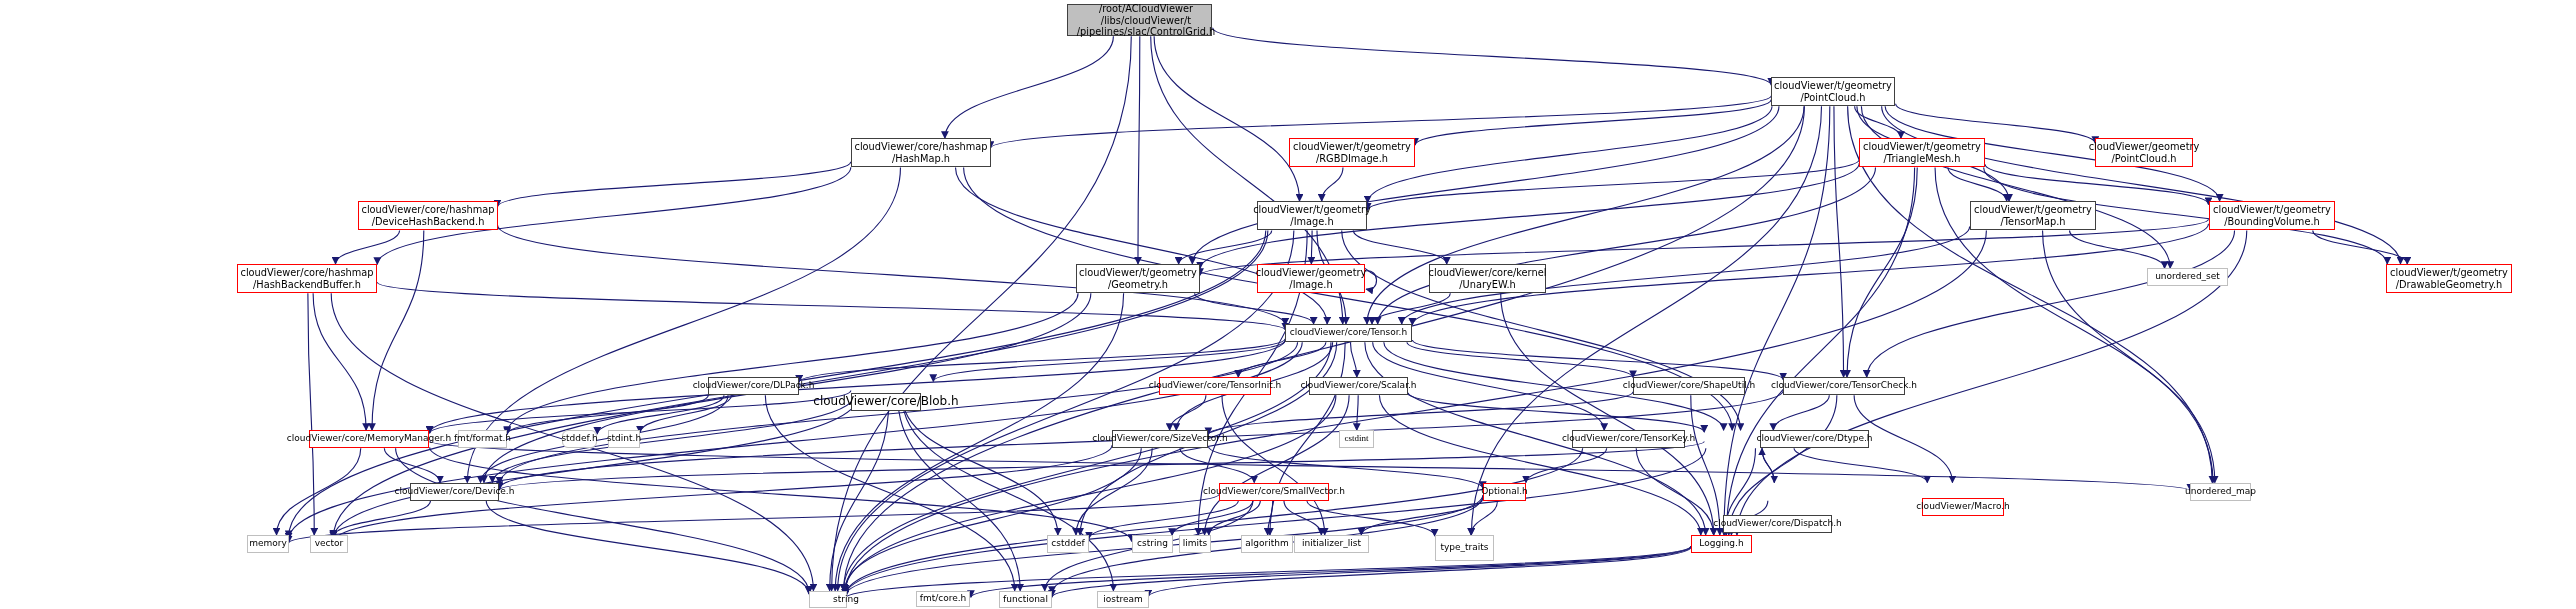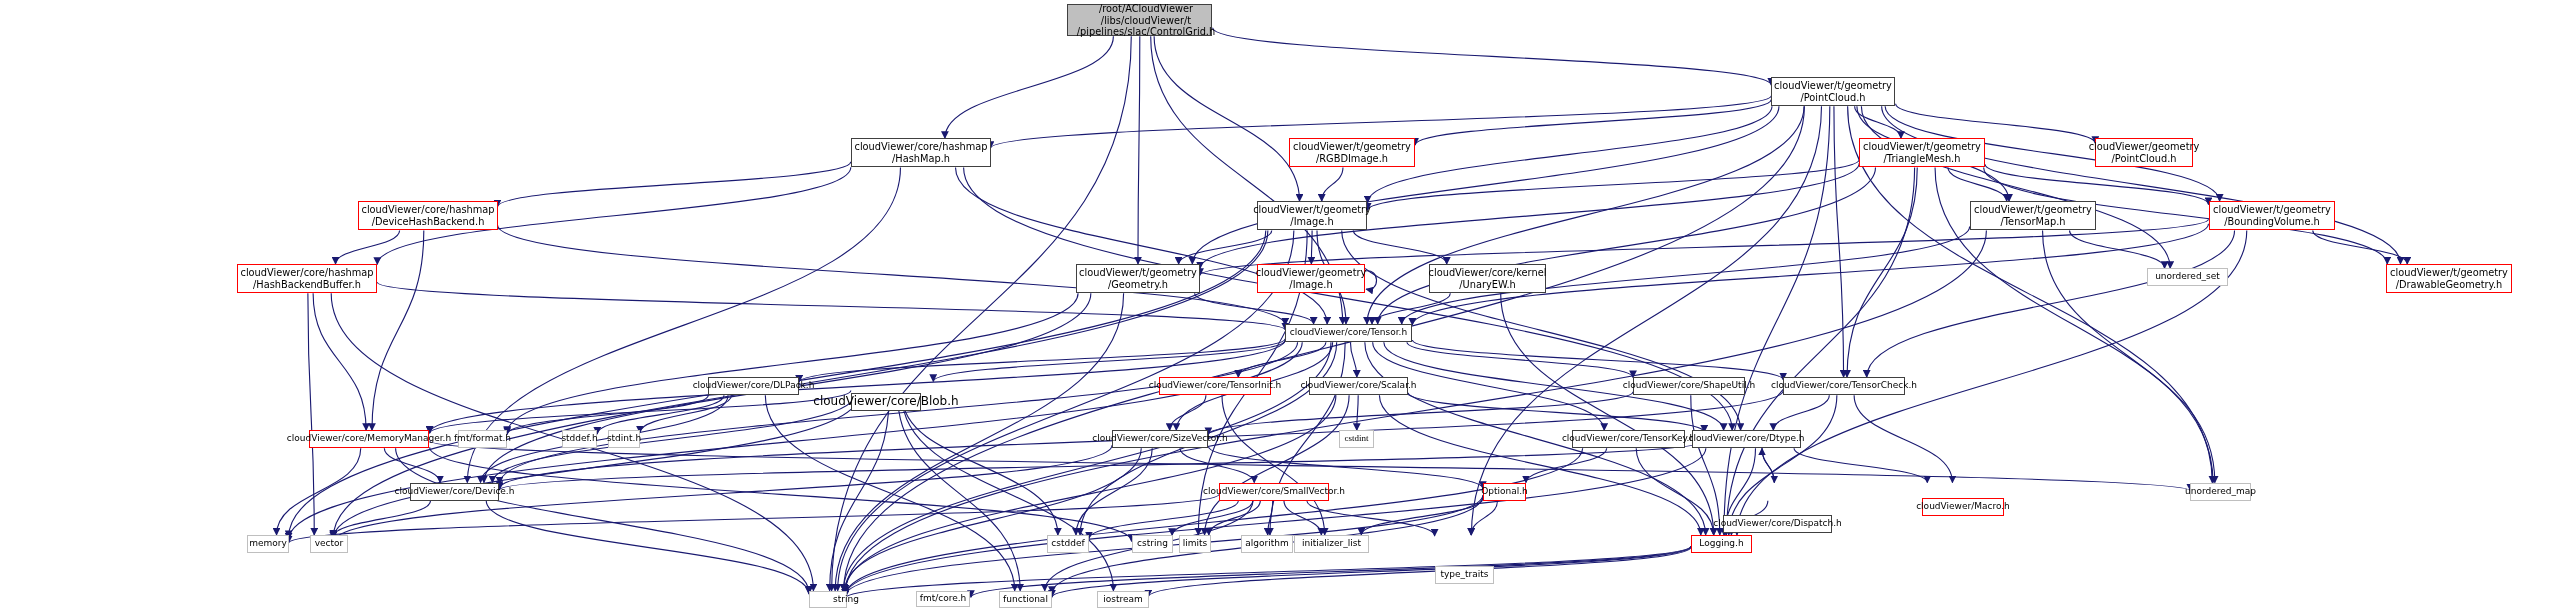--- a/index.html
+++ b/index.html
@@ -310,21 +310,21 @@
     <div class="node kind-red" style="left: 309px; top: 430px; width: 120px; height: 18px; font-size: 9px;">
       <div>
         <span>cloudViewer/core/MemoryManager.h</span>
       </div>
     </div>
     <div class="node kind-sys" style="left: 458px; top: 430px; width: 49px; height: 18px; font-size: 9px;">
       <div>
         <span>fmt/format.h</span>
       </div>
     </div>
-    <div class="node kind-sys" style="left: 562px; top: 430px; width: 35px; height: 18px; font-size: 9px;">
+    <div class="node kind-sys" style="left: 562px; top: 430px; width: 35px; height: 18px; font-size: 9px; border-radius: 6px;">
       <div>
         <span>stddef.h</span>
       </div>
     </div>
     <div class="node kind-sys" style="left: 608px; top: 430px; width: 32px; height: 18px; font-size: 9px;">
       <div>
         <span>stdint.h</span>
       </div>
     </div>
     <div class="node kind-normal" style="left: 1112px; top: 430px; width: 96px; height: 18px; font-size: 9px;">
@@ -335,21 +335,21 @@
     <div class="node kind-sys" style="left: 1339px; top: 430px; width: 35px; height: 18px; font-size: 9px; font-family: Liberation Serif, serif;">
       <div>
         <span>cstdint</span>
       </div>
     </div>
     <div class="node kind-normal" style="left: 1572px; top: 430px; width: 113px; height: 18px; font-size: 9px;">
       <div>
         <span>cloudViewer/core/TensorKey.h</span>
       </div>
     </div>
-    <div class="node kind-normal" style="left: 1692px; top: 430px; width: 109px; height: 18px; font-size: 9px;">
+    <div class="node kind-normal" style="left: 1760px; top: 430px; width: 109px; height: 18px; font-size: 9px;">
       <div>
         <span>cloudViewer/core/Dtype.h</span>
       </div>
     </div>
     <div class="node kind-normal" style="left: 410px; top: 483px; width: 89px; height: 18px; font-size: 9px;">
       <div>
         <span>cloudViewer/core/Device.h</span>
       </div>
     </div>
     <div class="node kind-sys" style="left: 2190px; top: 483px; width: 61px; height: 18px; font-size: 9px;">
@@ -405,21 +405,21 @@
     <div class="node kind-sys" style="left: 1241px; top: 535px; width: 52px; height: 18px; font-size: 9px;">
       <div>
         <span>algorithm</span>
       </div>
     </div>
     <div class="node kind-sys" style="left: 1294px; top: 535px; width: 75px; height: 18px; font-size: 9px;">
       <div>
         <span>initializer_list</span>
       </div>
     </div>
-    <div class="node kind-sys" style="left: 1435px; top: 566px; width: 59px; height: 18px; font-size: 9px;">
+    <div class="node kind-sys" style="left: 1435px; top: 535px; width: 59px; height: 26px; font-size: 9px;">
       <div>
         <span>type_traits</span>
       </div>
     </div>
     <div class="node kind-red" style="left: 1691px; top: 535px; width: 61px; height: 18px; font-size: 9px;">
       <div>
         <span>Logging.h</span>
       </div>
     </div>
     <div class="node kind-sys" style="left: 809px; top: 591px; width: 36px; height: 17px; font-size: 9px; padding-left: 36px;">

